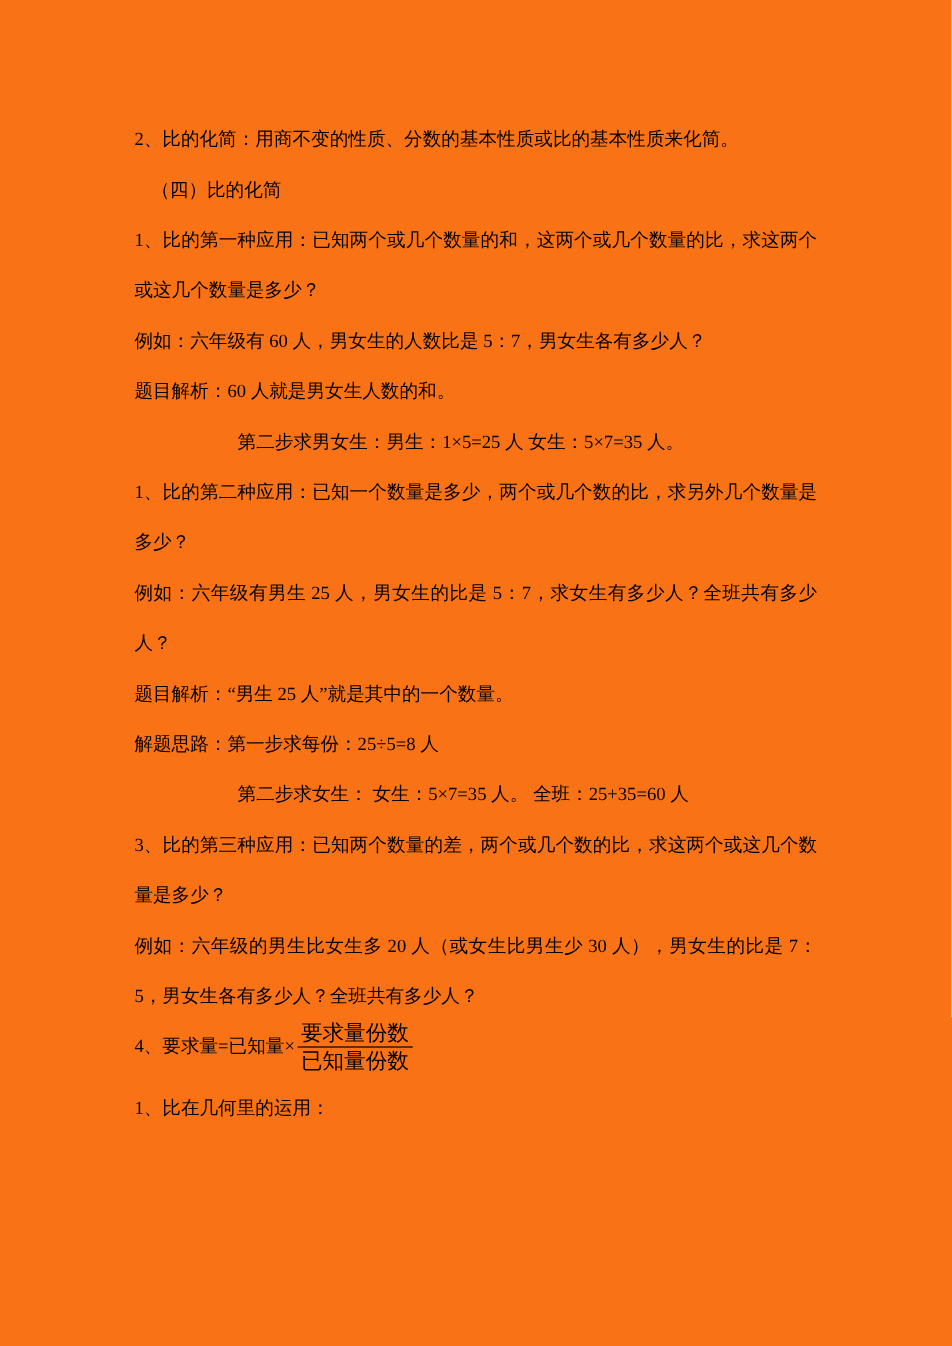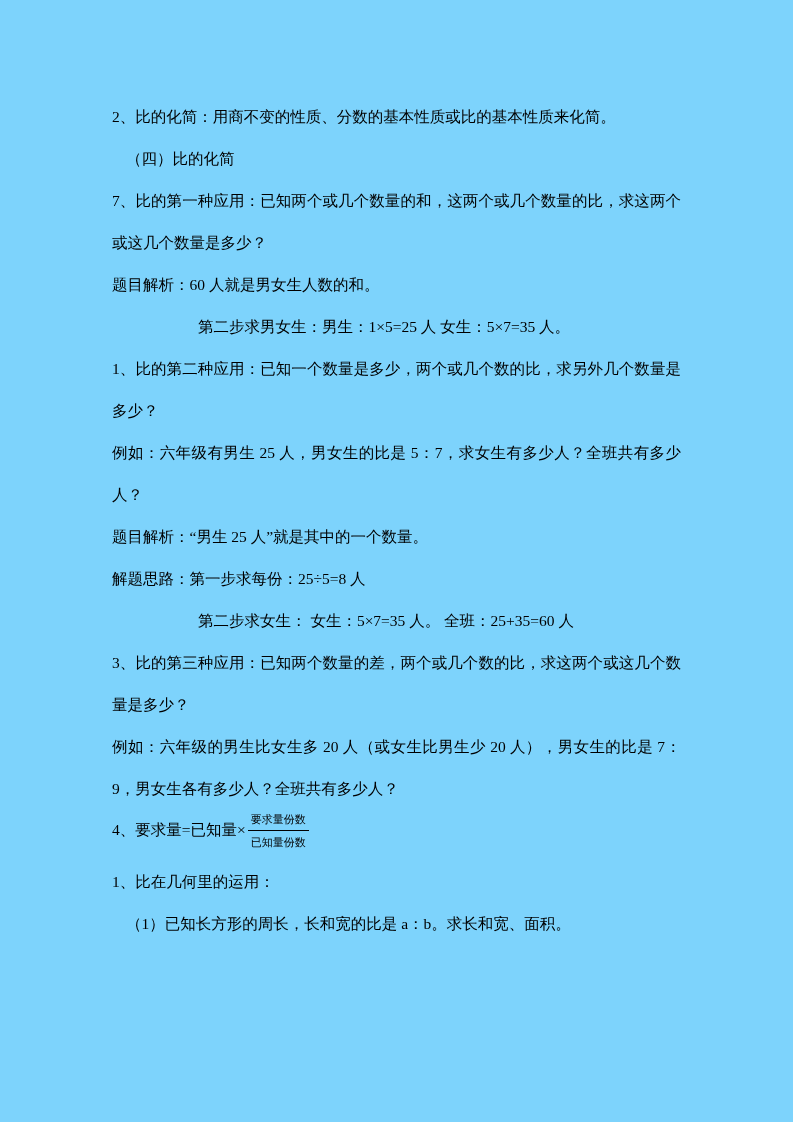--- a/index.html
+++ b/index.html
@@ -10,21 +10,21 @@
   body {
     width: 793px;
     height: 1122px;
     font-family: "Liberation Serif", "DejaVu Serif", serif;
     color: #000000;
   }
   .page {
     position: relative;
     width: 793px;
     height: 1122px;
-    background: #7dd3fc;
+    background: #f97316;
     box-sizing: border-box;
     padding: 96px 112px 60px 112px;
   }
   .doc-body {
     font-size: 15.5px;
     line-height: 42px;
   }
   .para {
     margin: 0;
     text-align: justify;
@@ -32,21 +32,21 @@
     white-space: normal;
   }
   .indent-1 { text-indent: 0; }
   .indent-2 { padding-left: 14px; }
   .indent-3 { padding-left: 86px; }
   .frac-line {
     display: inline-block;
     vertical-align: middle;
     text-align: center;
     line-height: 20px;
-    font-size: 11px;
+    font-size: 18px;
     margin: 0 2px;
     position: relative;
     top: -1px;
   }
   .frac-num {
     display: block;
     border-bottom: 1px solid #000;
     padding: 0 3px 1px 3px;
   }
   .frac-den {
@@ -62,44 +62,44 @@
 </head>
 <body>
 
 <div class="page">
   <div class="doc-body">
 
     <p class="para indent-1">2、比的化简：用商不变的性质、分数的基本性质或比的基本性质来化简。</p>
 
     <p class="para indent-2">（四）比的化简</p>
 
-    <p class="para indent-1">7、比的第一种应用：已知两个或几个数量的和，这两个或几个数量的比，求这两个或这几个数量是多少？</p>
+    <p class="para indent-1">1、比的第一种应用：已知两个或几个数量的和，这两个或几个数量的比，求这两个或这几个数量是多少？</p>
 
+    <p class="para indent-1">例如：六年级有 60 人，男女生的人数比是 5：7，男女生各有多少人？</p>
 
     <p class="para indent-1">题目解析：60 人就是男女生人数的和。</p>
 
 
     <p class="para indent-3">第二步求男女生：男生：1×5=25 人     女生：5×7=35 人。</p>
 
     <p class="para indent-1">1、比的第二种应用：已知一个数量是多少，两个或几个数的比，求另外几个数量是多少？</p>
 
     <p class="para indent-1">例如：六年级有男生 25 人，男女生的比是 5：7，求女生有多少人？全班共有多少人？</p>
 
     <p class="para indent-1">题目解析：“男生 25 人”就是其中的一个数量。</p>
 
     <p class="para indent-1">解题思路：第一步求每份：25÷5=8 人</p>
 
     <p class="para indent-3">第二步求女生：  女生：5×7=35 人。  全班：25+35=60 人</p>
 
     <p class="para indent-1">3、比的第三种应用：已知两个数量的差，两个或几个数的比，求这两个或这几个数量是多少？</p>
 
-    <p class="para indent-1">例如：六年级的男生比女生多 20 人（或女生比男生少 20 人），男女生的比是 7：9，男女生各有多少人？全班共有多少人？</p>
+    <p class="para indent-1">例如：六年级的男生比女生多 20 人（或女生比男生少 30 人），男女生的比是 7：5，男女生各有多少人？全班共有多少人？</p>
 
     <p class="para indent-1 fraction-para">
       <span>4、要求量=已知量×</span><span class="frac-line"><span class="frac-num">要求量份数</span><span class="frac-den">已知量份数</span></span>
     </p>
 
     <p class="para indent-1">1、比在几何里的运用：</p>
 
-    <p class="para indent-2">（1）已知长方形的周长，长和宽的比是 a：b。求长和宽、面积。</p>
 
   </div>
 </div>
 
 </body></html>

